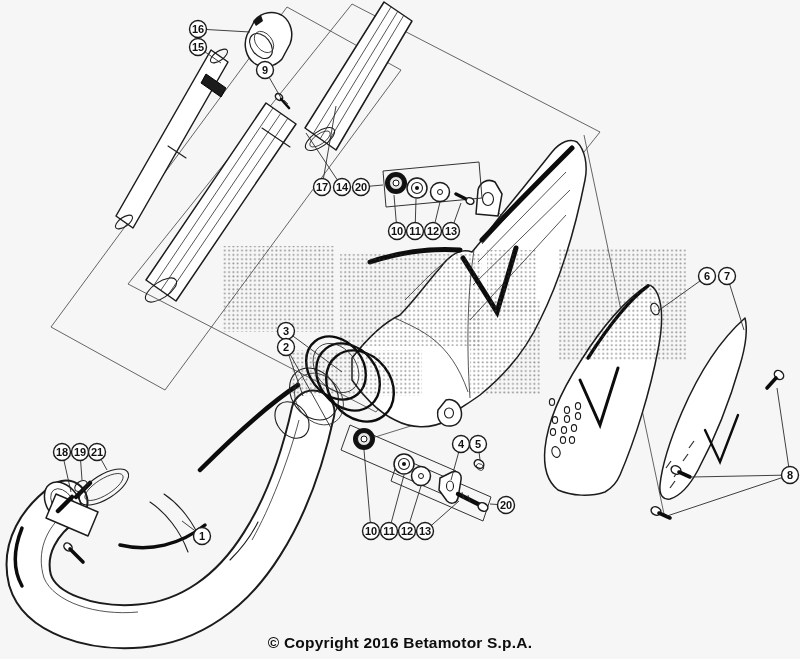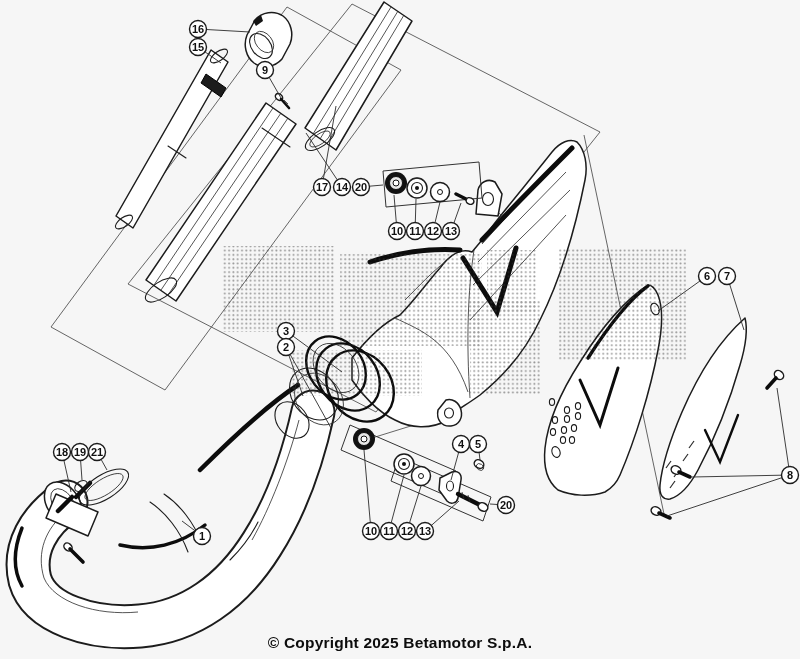--- a/index.html
+++ b/index.html
@@ -375,14 +375,14 @@
           <text x="425" y="535">13</text>
         </g>
         <g class="callout">
           <line class="leader" x1="195.2" y1="530.9" x2="182" y2="521"></line>
           <circle cx="202" cy="536" r="8.5"></circle>
           <text x="202" y="540">1</text>
         </g>
       </g>
 </svg>
 
-<div class="copyright">© Copyright 2025 Betamotor S.p.A.</div>
+<div class="copyright">© Copyright 2016 Betamotor S.p.A.</div>
 </div>
 
 </body></html>

